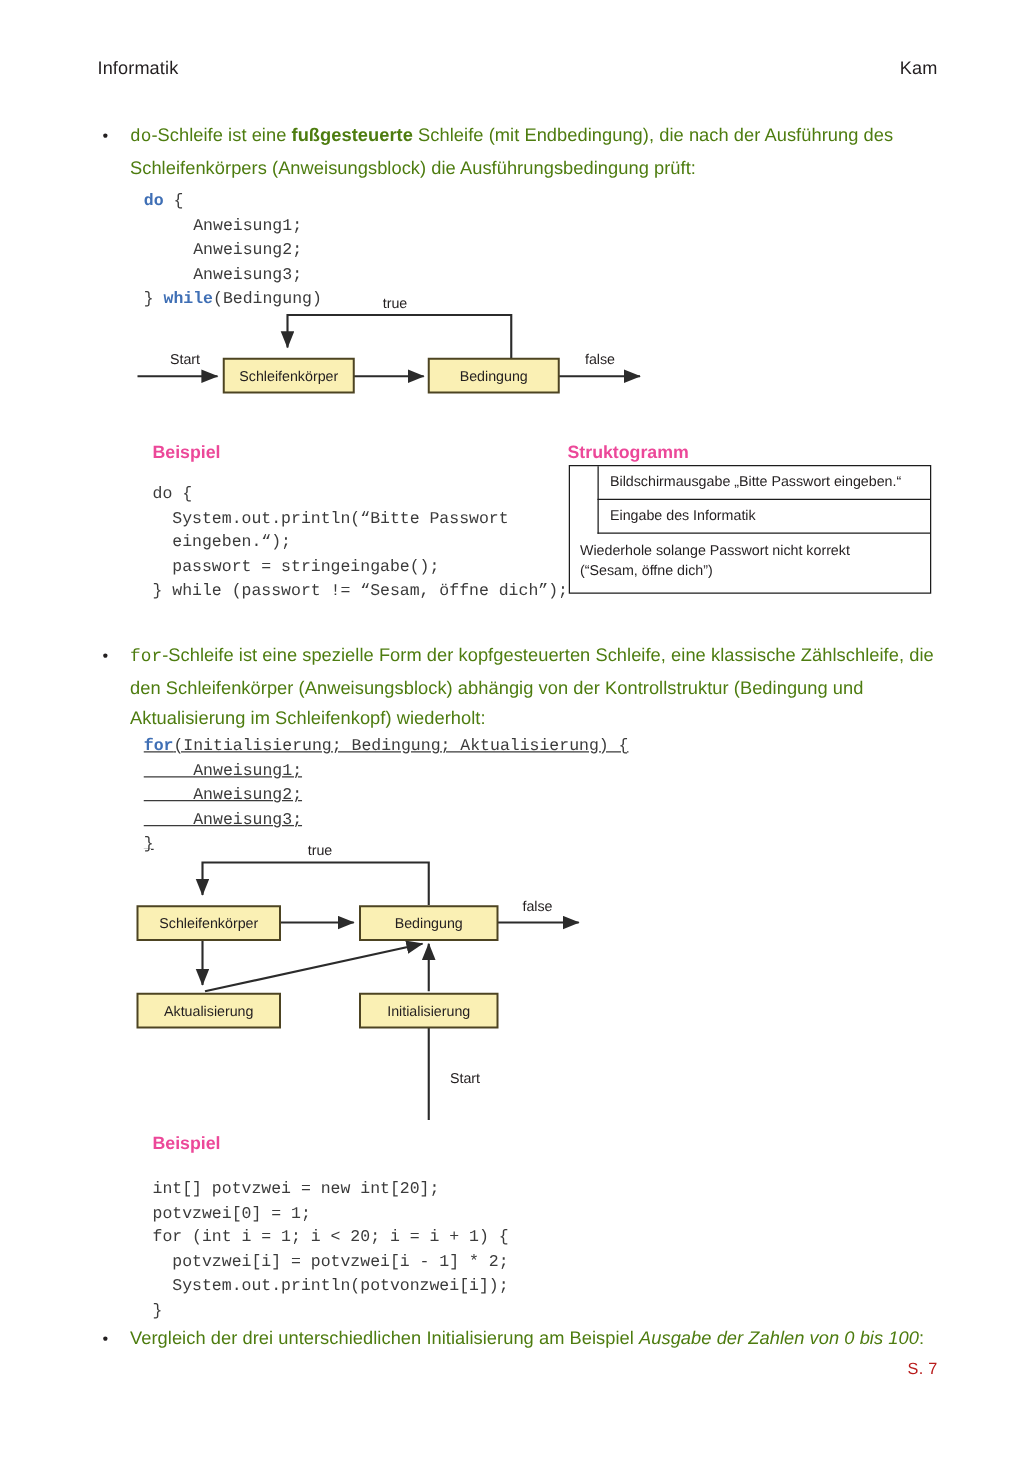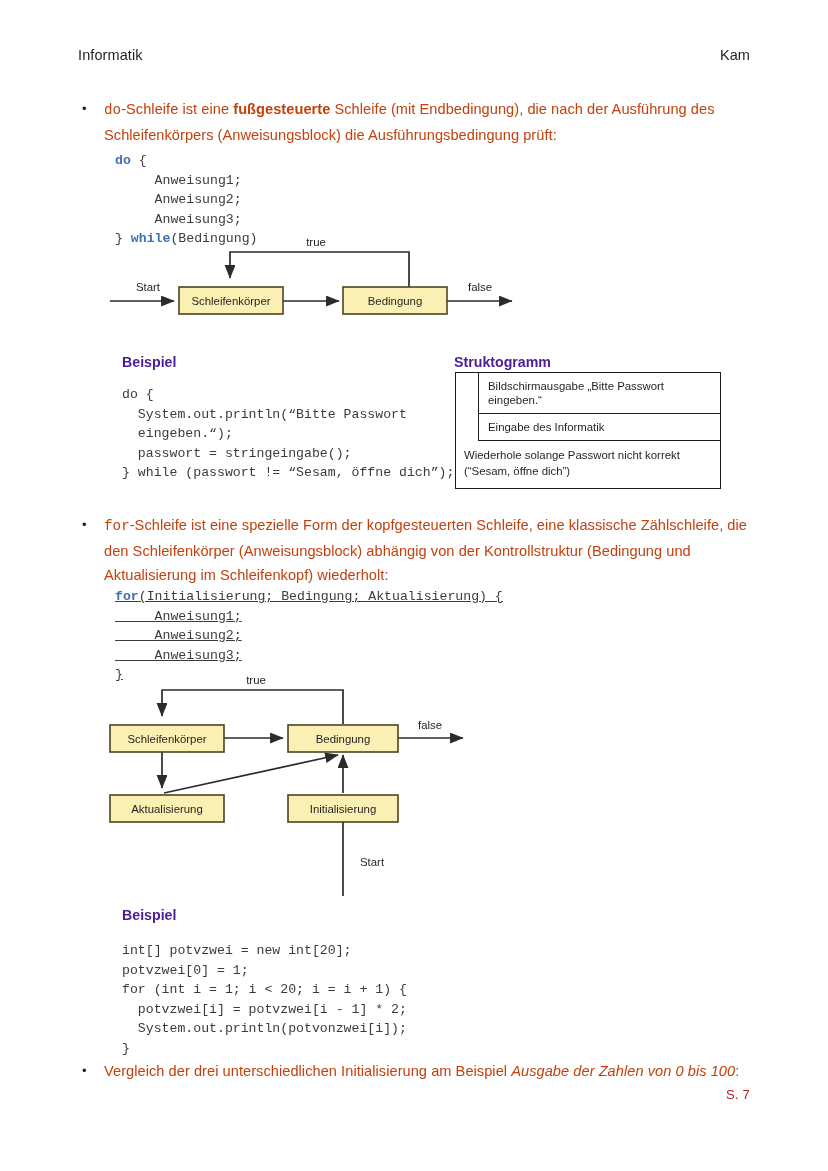--- a/index.html
+++ b/index.html
@@ -46,21 +46,21 @@
     font-size: 13px;
     line-height: 24px;
     color: #231f20;
     padding-left: 4px;
     box-sizing: border-box;
   }
   .bullet-text {
     flex: 1 1 auto;
     font-size: 14.6px;
     line-height: 24.5px;
-    color: #c2410c;
+    color: #4d7c0f;
     letter-spacing: .05px;
   }
   .mono-inline {
     font-family: "Liberation Mono", monospace;
     font-size: 14.2px;
   }
   b.strong { font-weight: bold; }
   i.ital { font-style: italic; }
 
   
@@ -75,21 +75,21 @@
   .kw {
     color: #3f6fb5;
     font-weight: bold;
   }
 
   
   .sec-label {
     position: absolute;
     font-size: 14.2px;
     font-weight: bold;
-    color: #4c1d95;
+    color: #ec4899;
   }
 
   
   .flow {
     position: absolute;
   }
   .flow svg { display: block; }
   .fl-box-text {
     font-family: "Liberation Sans", sans-serif;
     font-size: 11.4px;
@@ -99,21 +99,21 @@
     font-family: "Liberation Sans", sans-serif;
     font-size: 11.4px;
     fill: #231f20;
   }
 
   
   .struktogramm {
     position: absolute;
     left: 455px;
     top: 372px;
-    width: 266px;
+    width: 290px;
     border: 1.6px solid #1c1c1c;
     box-sizing: border-box;
     background: #fff;
   }
   .st-inner-wrap {
     padding-left: 22px;
     box-sizing: border-box;
   }
   .st-row {
     border-left: 1.6px solid #1c1c1c;

